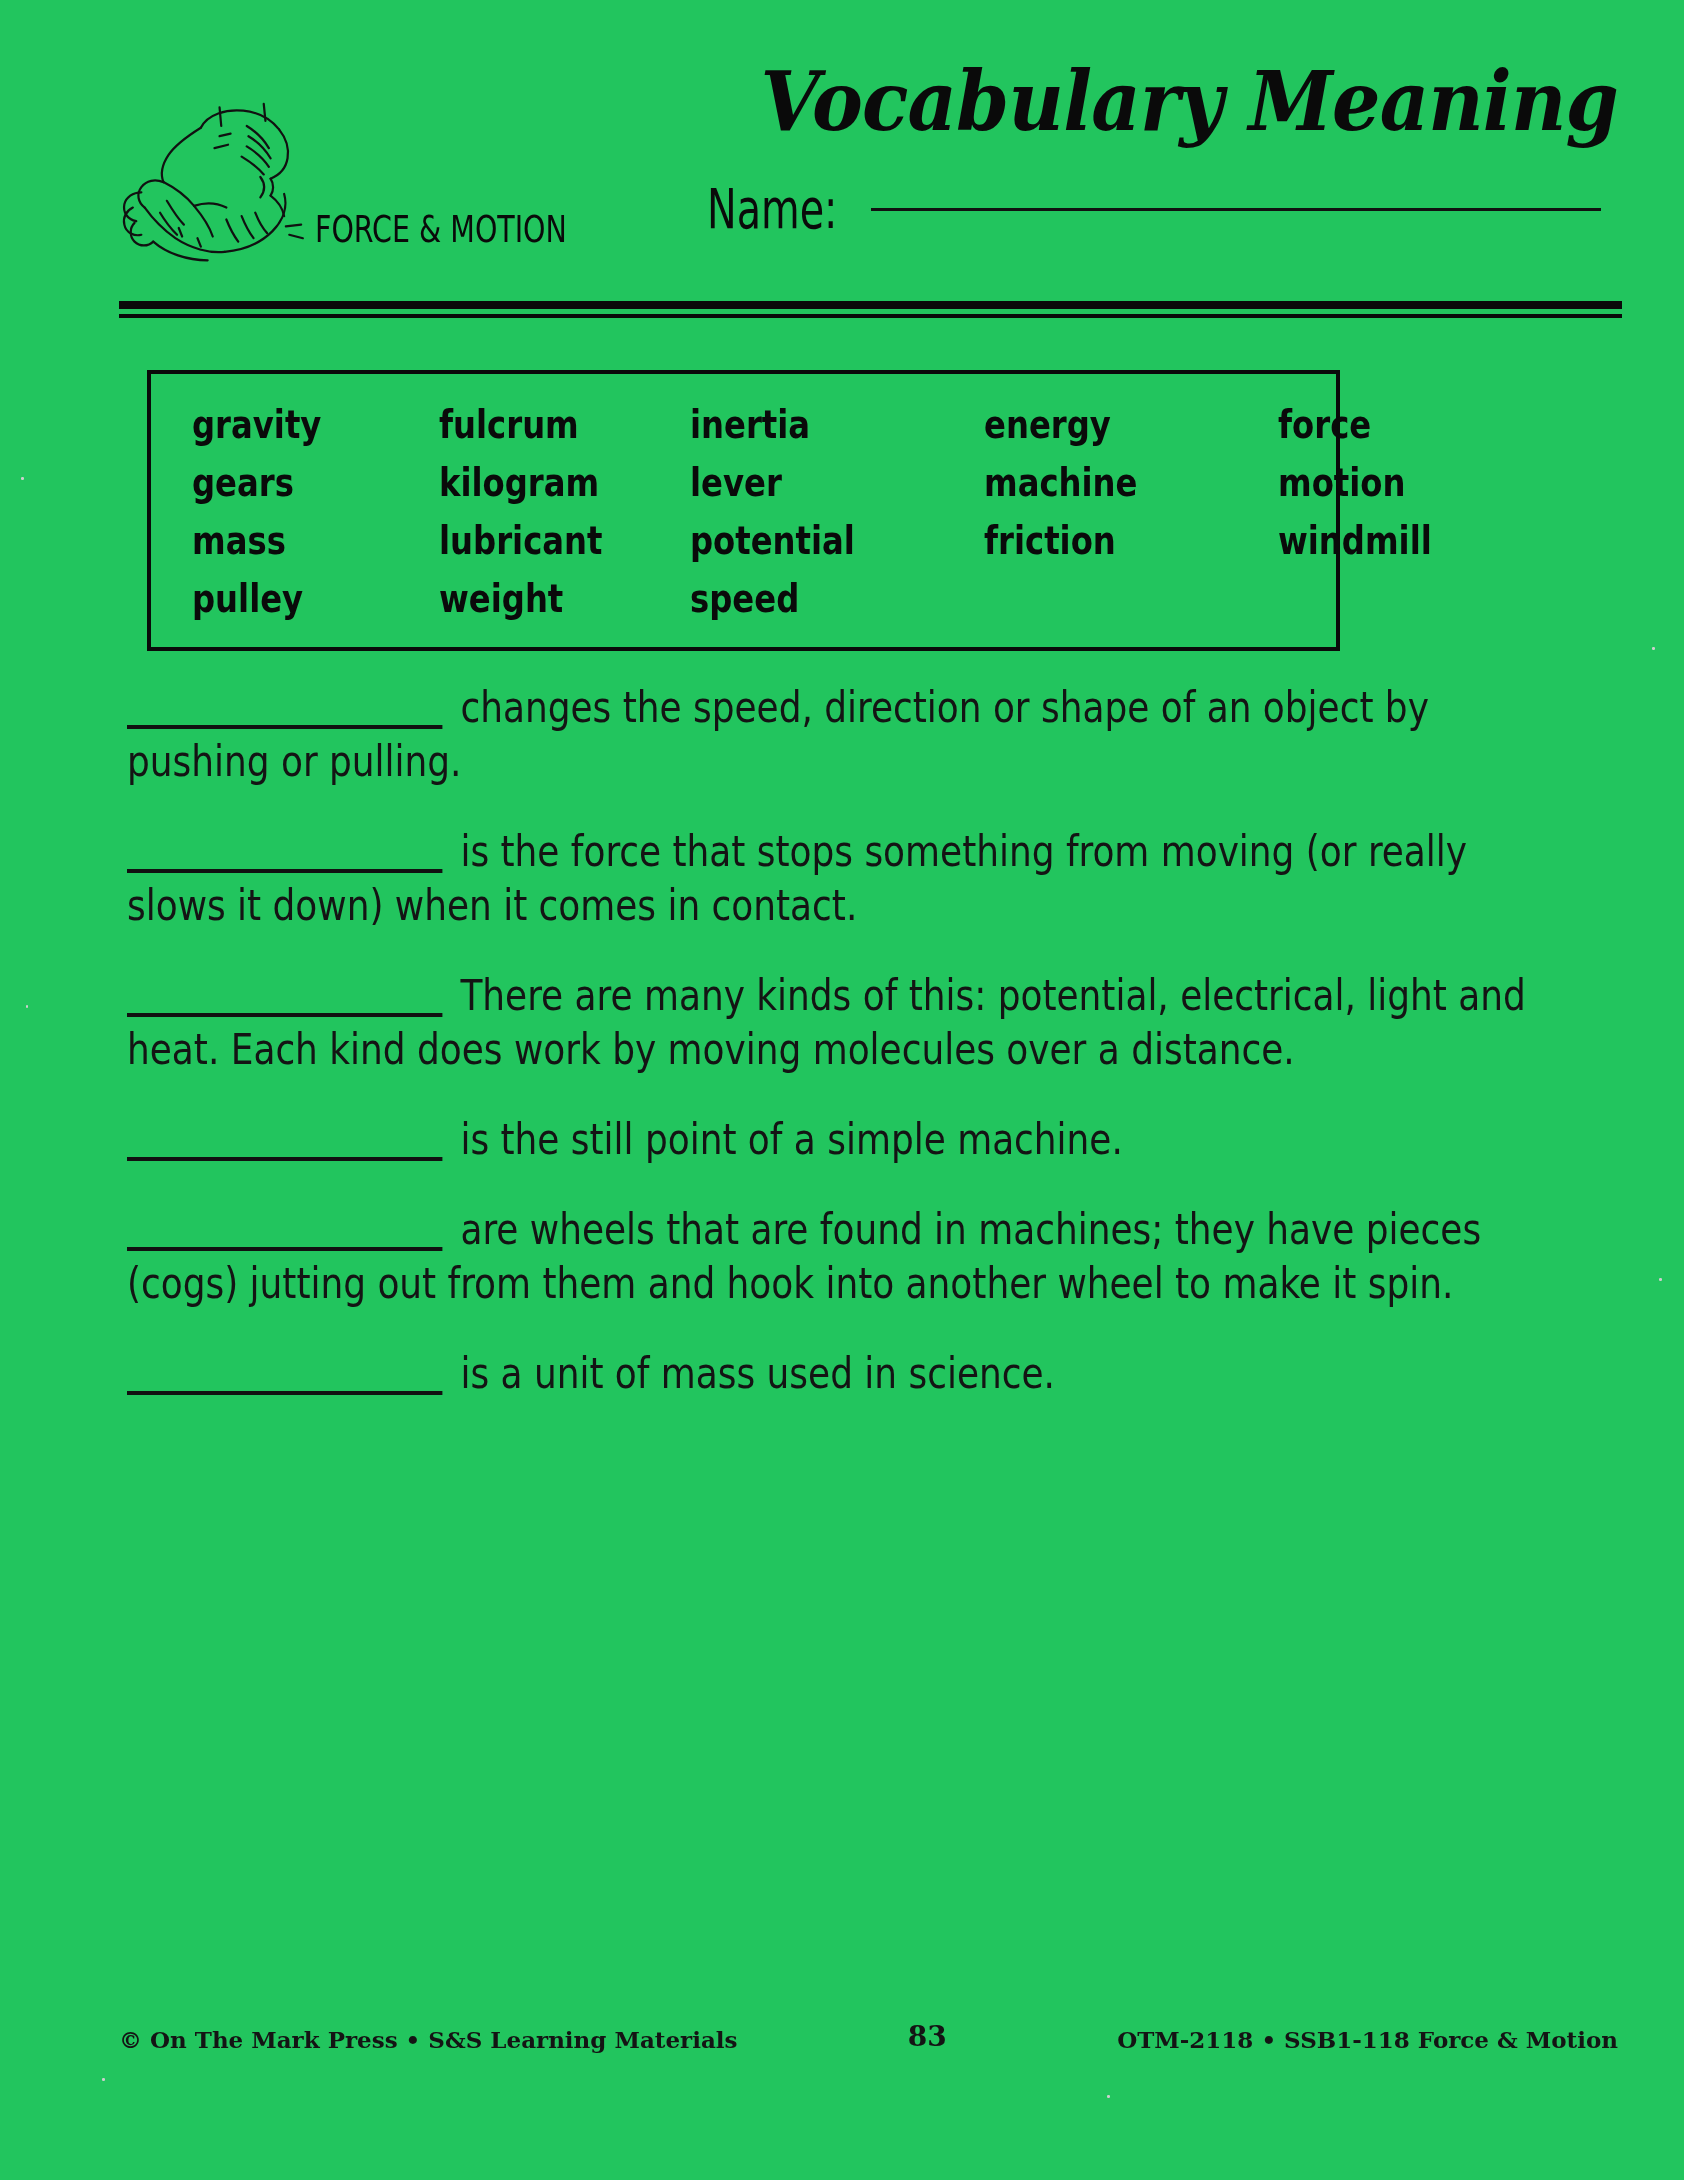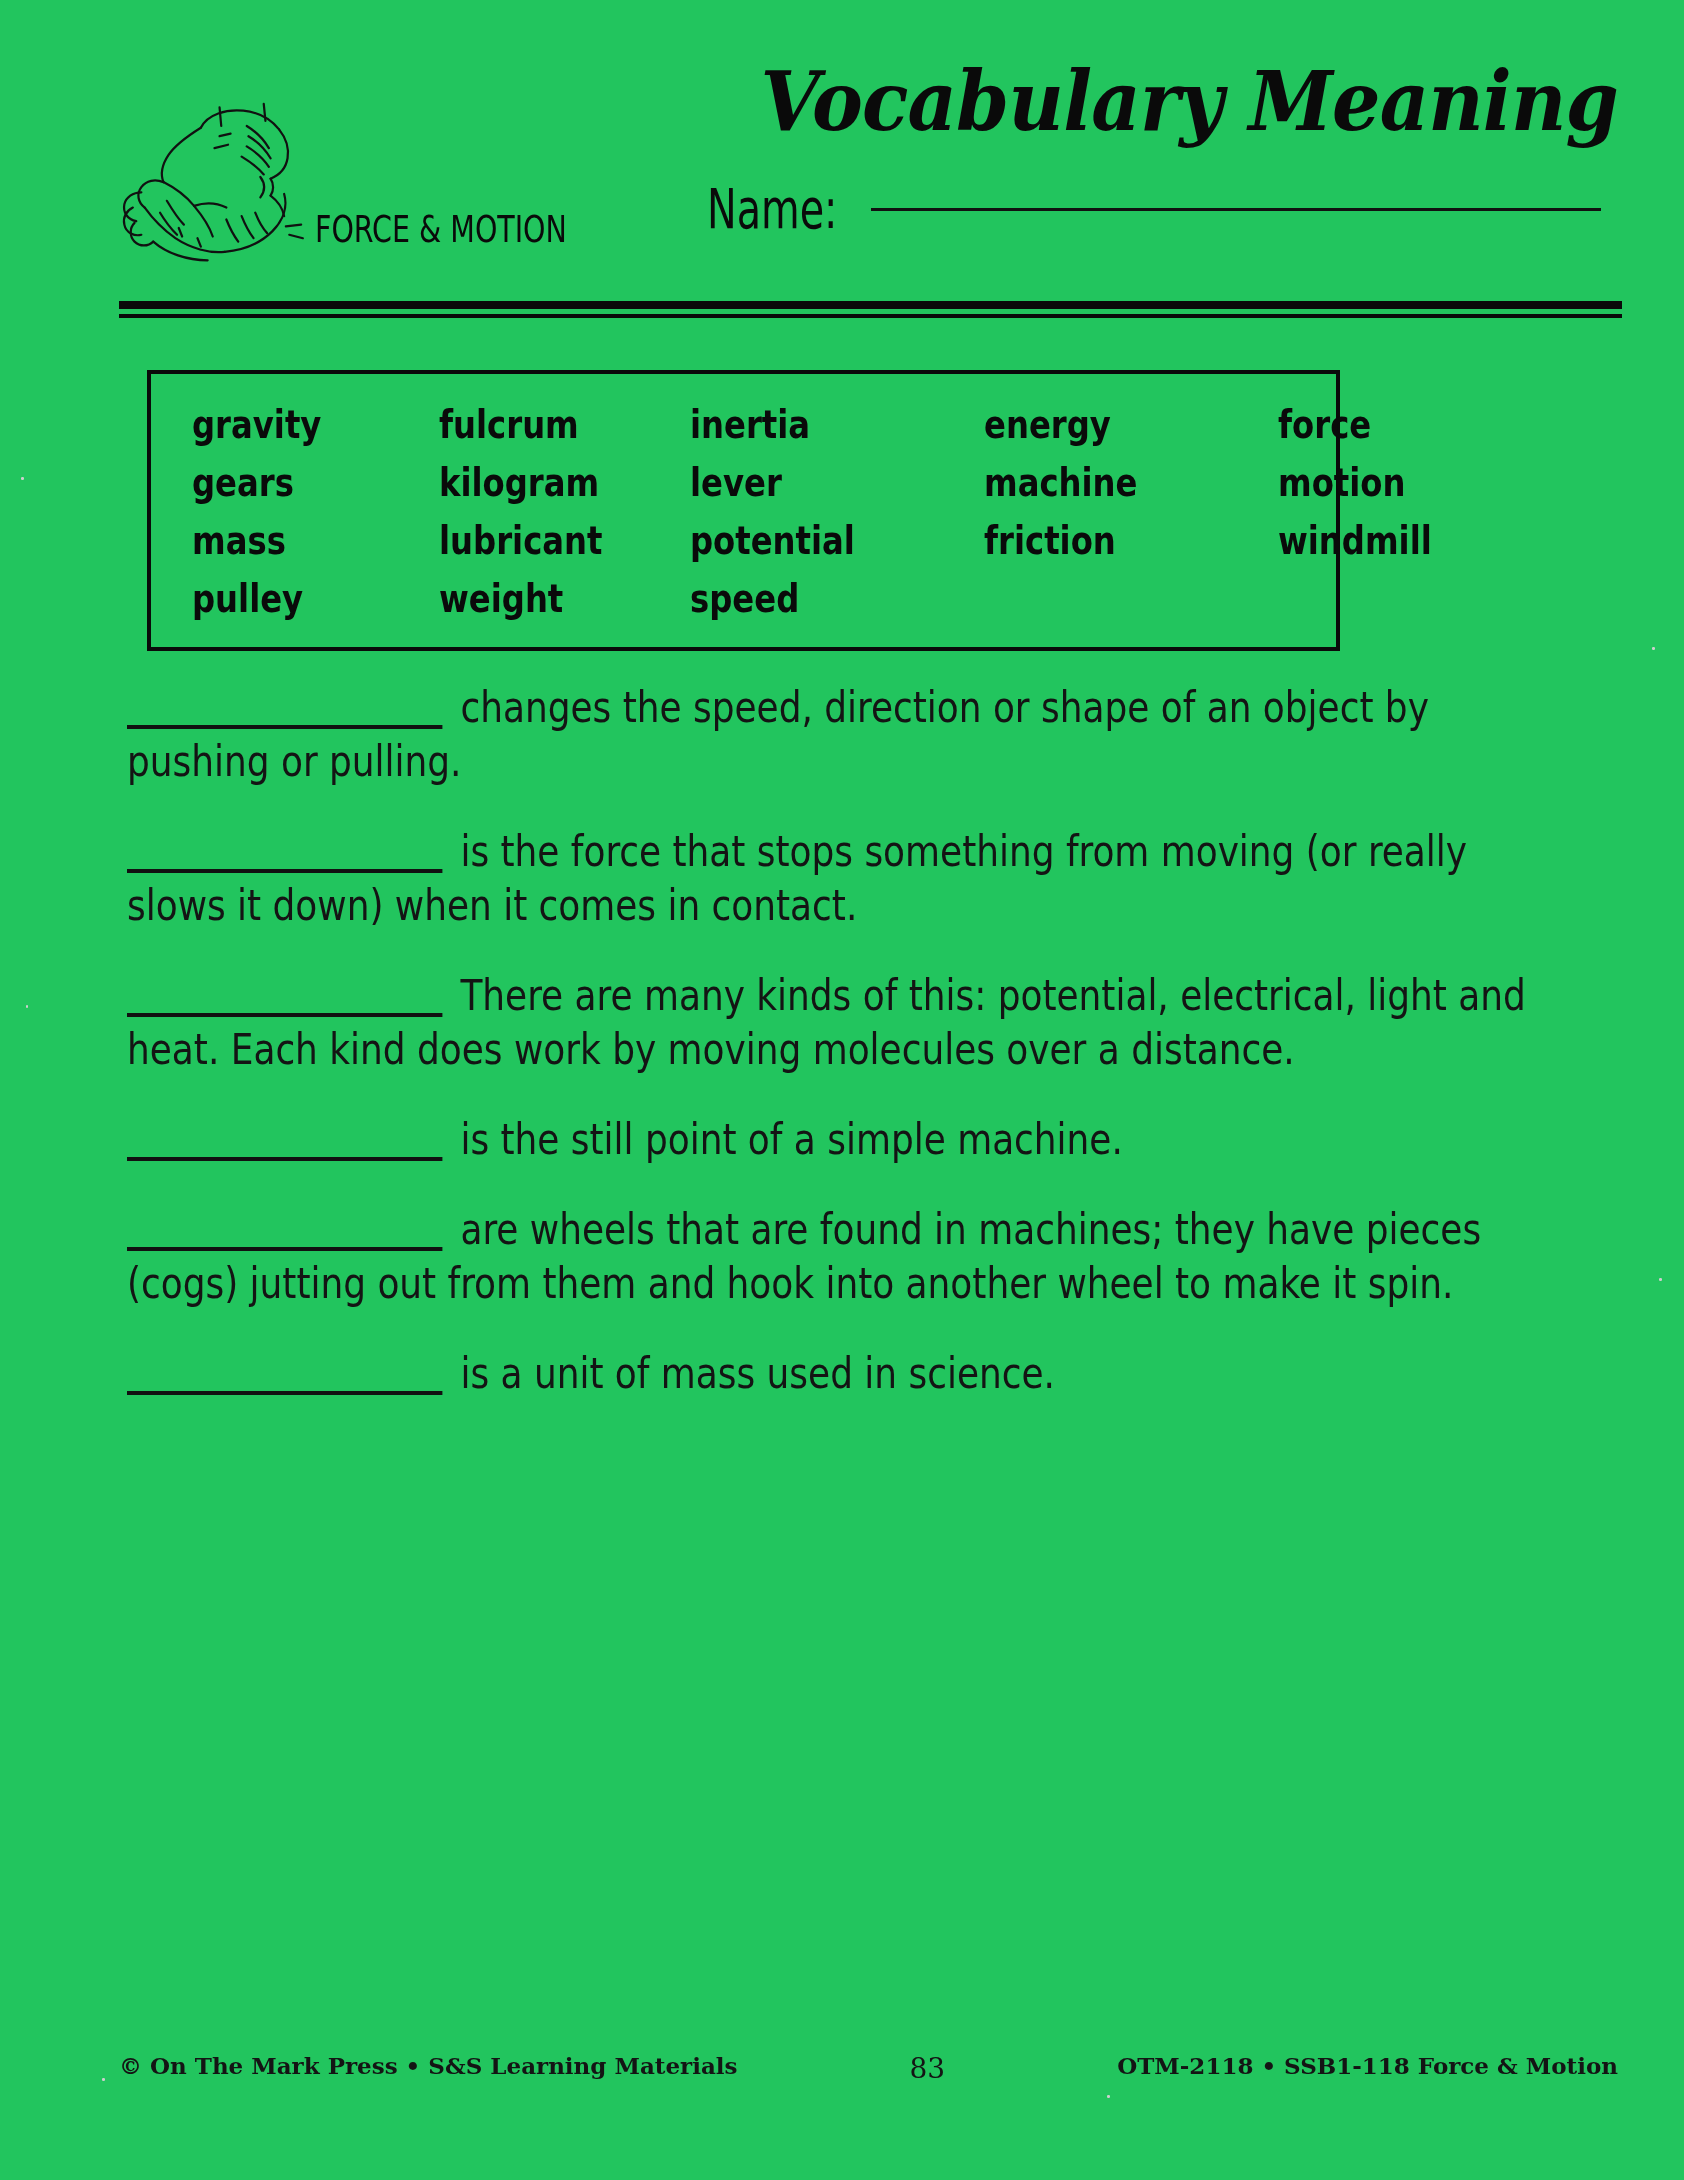--- a/index.html
+++ b/index.html
@@ -173,30 +173,29 @@
     margin-right: 19px;
   }
 
   
   .footer {
     position: absolute;
     left: 119px;
     top: 2020px;
     width: 1499px;
     display: flex;
-    align-items: flex-start;
+    align-items: flex-end;
     justify-content: space-between;
     font-family: "DejaVu Serif", "Liberation Serif", serif;
     font-weight: 700;
     font-size: 23px;
     color: #141414;
-    margin-top: 32px;
   }
   .footer-left { white-space: nowrap; }
-  .footer-center { white-space: nowrap; font-weight: 400; font-size: 28px; }
+  .footer-center { white-space: nowrap; font-weight: 700; font-size: 28px; }
   .footer-right { white-space: nowrap; }
 
   
   .speck {
     position: absolute;
     background: #cfcfcf;
     border-radius: 50%;
     width: 2.6px;
     height: 2.6px;
   }

